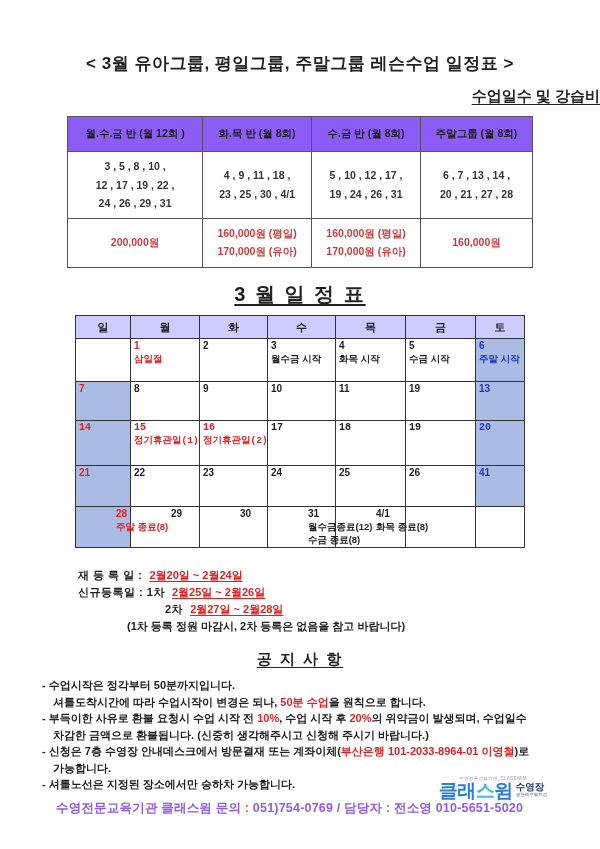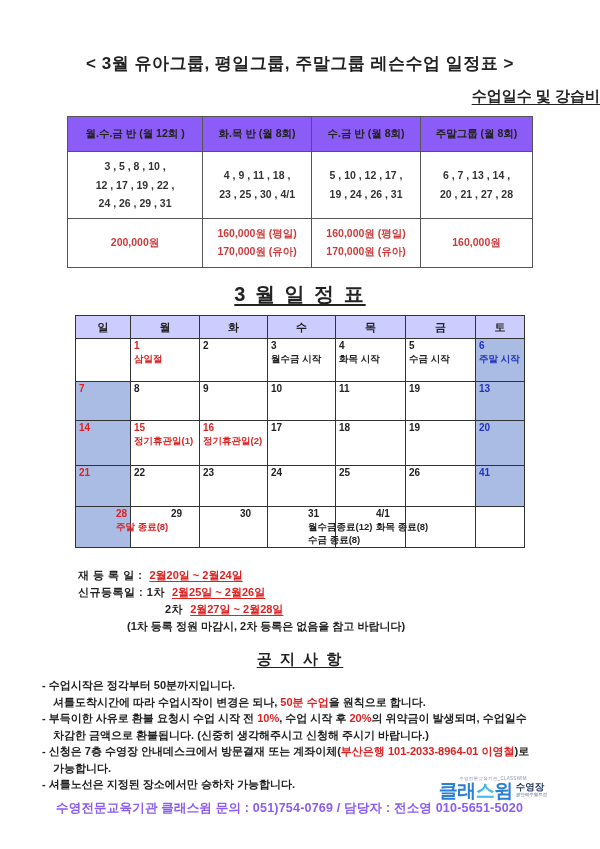--- a/index.html
+++ b/index.html
@@ -18,21 +18,21 @@
   .fee-table td.fee{height:46px;font-size:10.5px;line-height:1.7;color:#cc3b3b;}
   
   .cal-heading{margin-top:13px;text-align:center;font-size:20px;font-weight:bold;text-decoration:underline;text-underline-offset:3px;letter-spacing:2px;}
   .cal-table{width:449px;margin:7px auto 0 auto;table-layout:fixed;}
   .cal-table th,.cal-table td{border:1px solid #333;}
   .cal-table th{background:#ccccff;height:20px;font-size:11px;font-weight:bold;color:#222;}
   .cal-table td{vertical-align:top;text-align:left;padding:1px 3px;background:#fff;}
   .cal-table td.bg-blue{background:#aabce4;}
   .cal-table tr.wk1 td{height:40px;}
   .cal-table tr.wk2 td{height:36px;}
-  .cal-table tr.wk3 td{height:42px;}
+  .cal-table tr.wk3 td{height:42px;font-family:Liberation Mono, monospace;}
   .cal-table tr.wk4 td{height:38px;}
   .cal-table tr.wk5 td{height:38px;padding-left:40px;}
   .cal-num{font-size:10px;font-weight:bold;line-height:12px;}
   .cal-lbl{font-size:9.5px;font-weight:bold;line-height:12px;margin-top:1px;white-space:nowrap;}
   .c-red{color:#dd2222;}
   .c-blue{color:#2233bb;}
   .c-def{color:#222;}
   
   .reg-block{margin:19px 0 0 78px;font-size:11px;font-weight:bold;line-height:17px;color:#222;}
   .reg-line .lab{letter-spacing:0.5px;}

